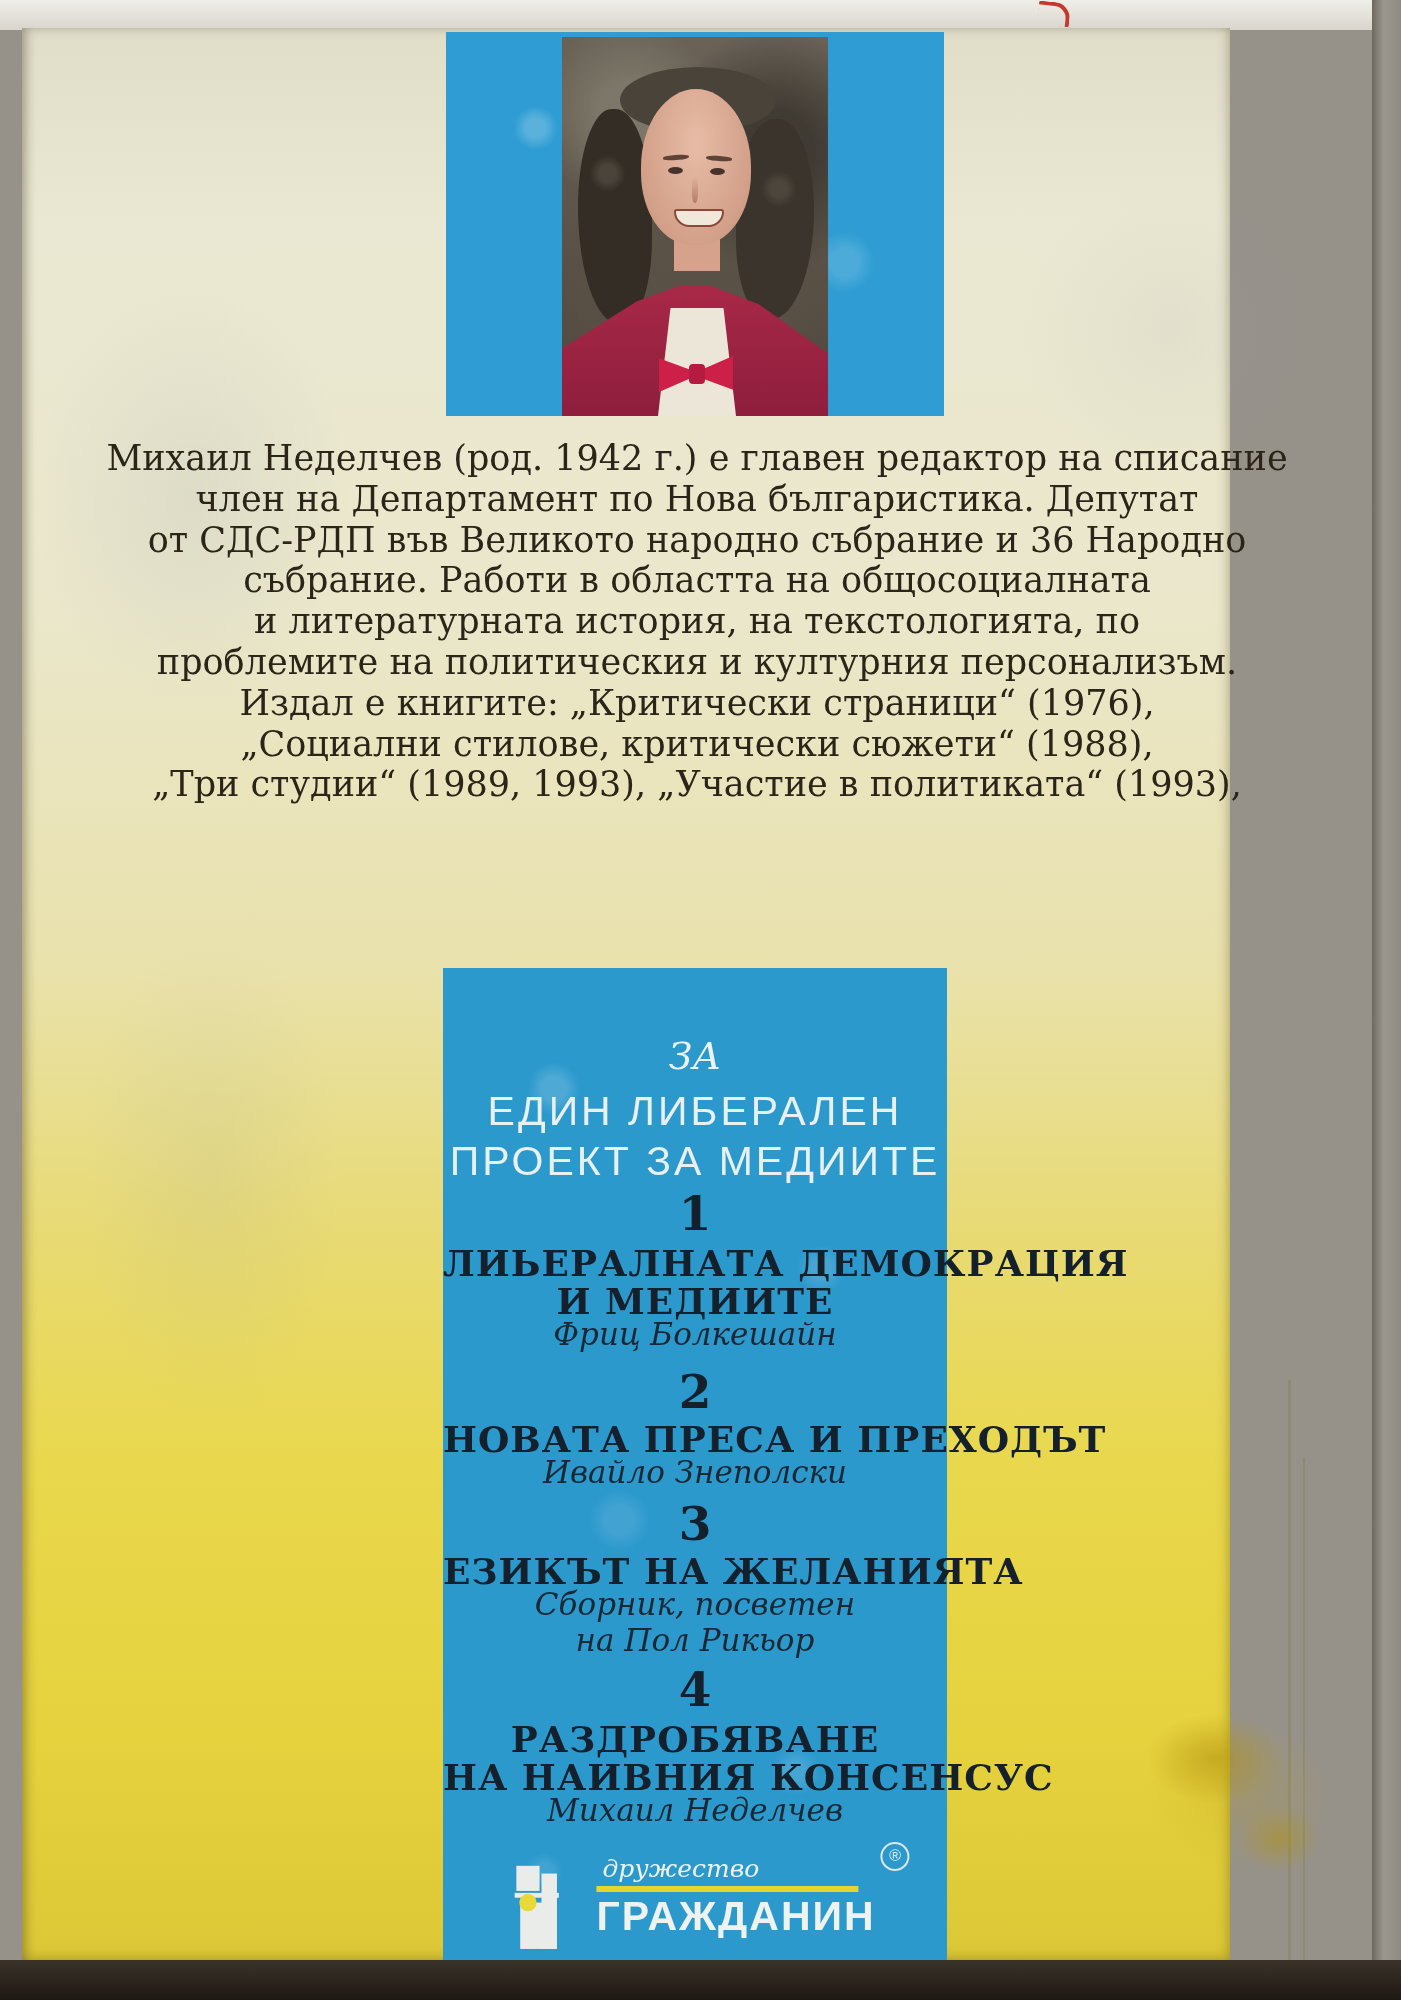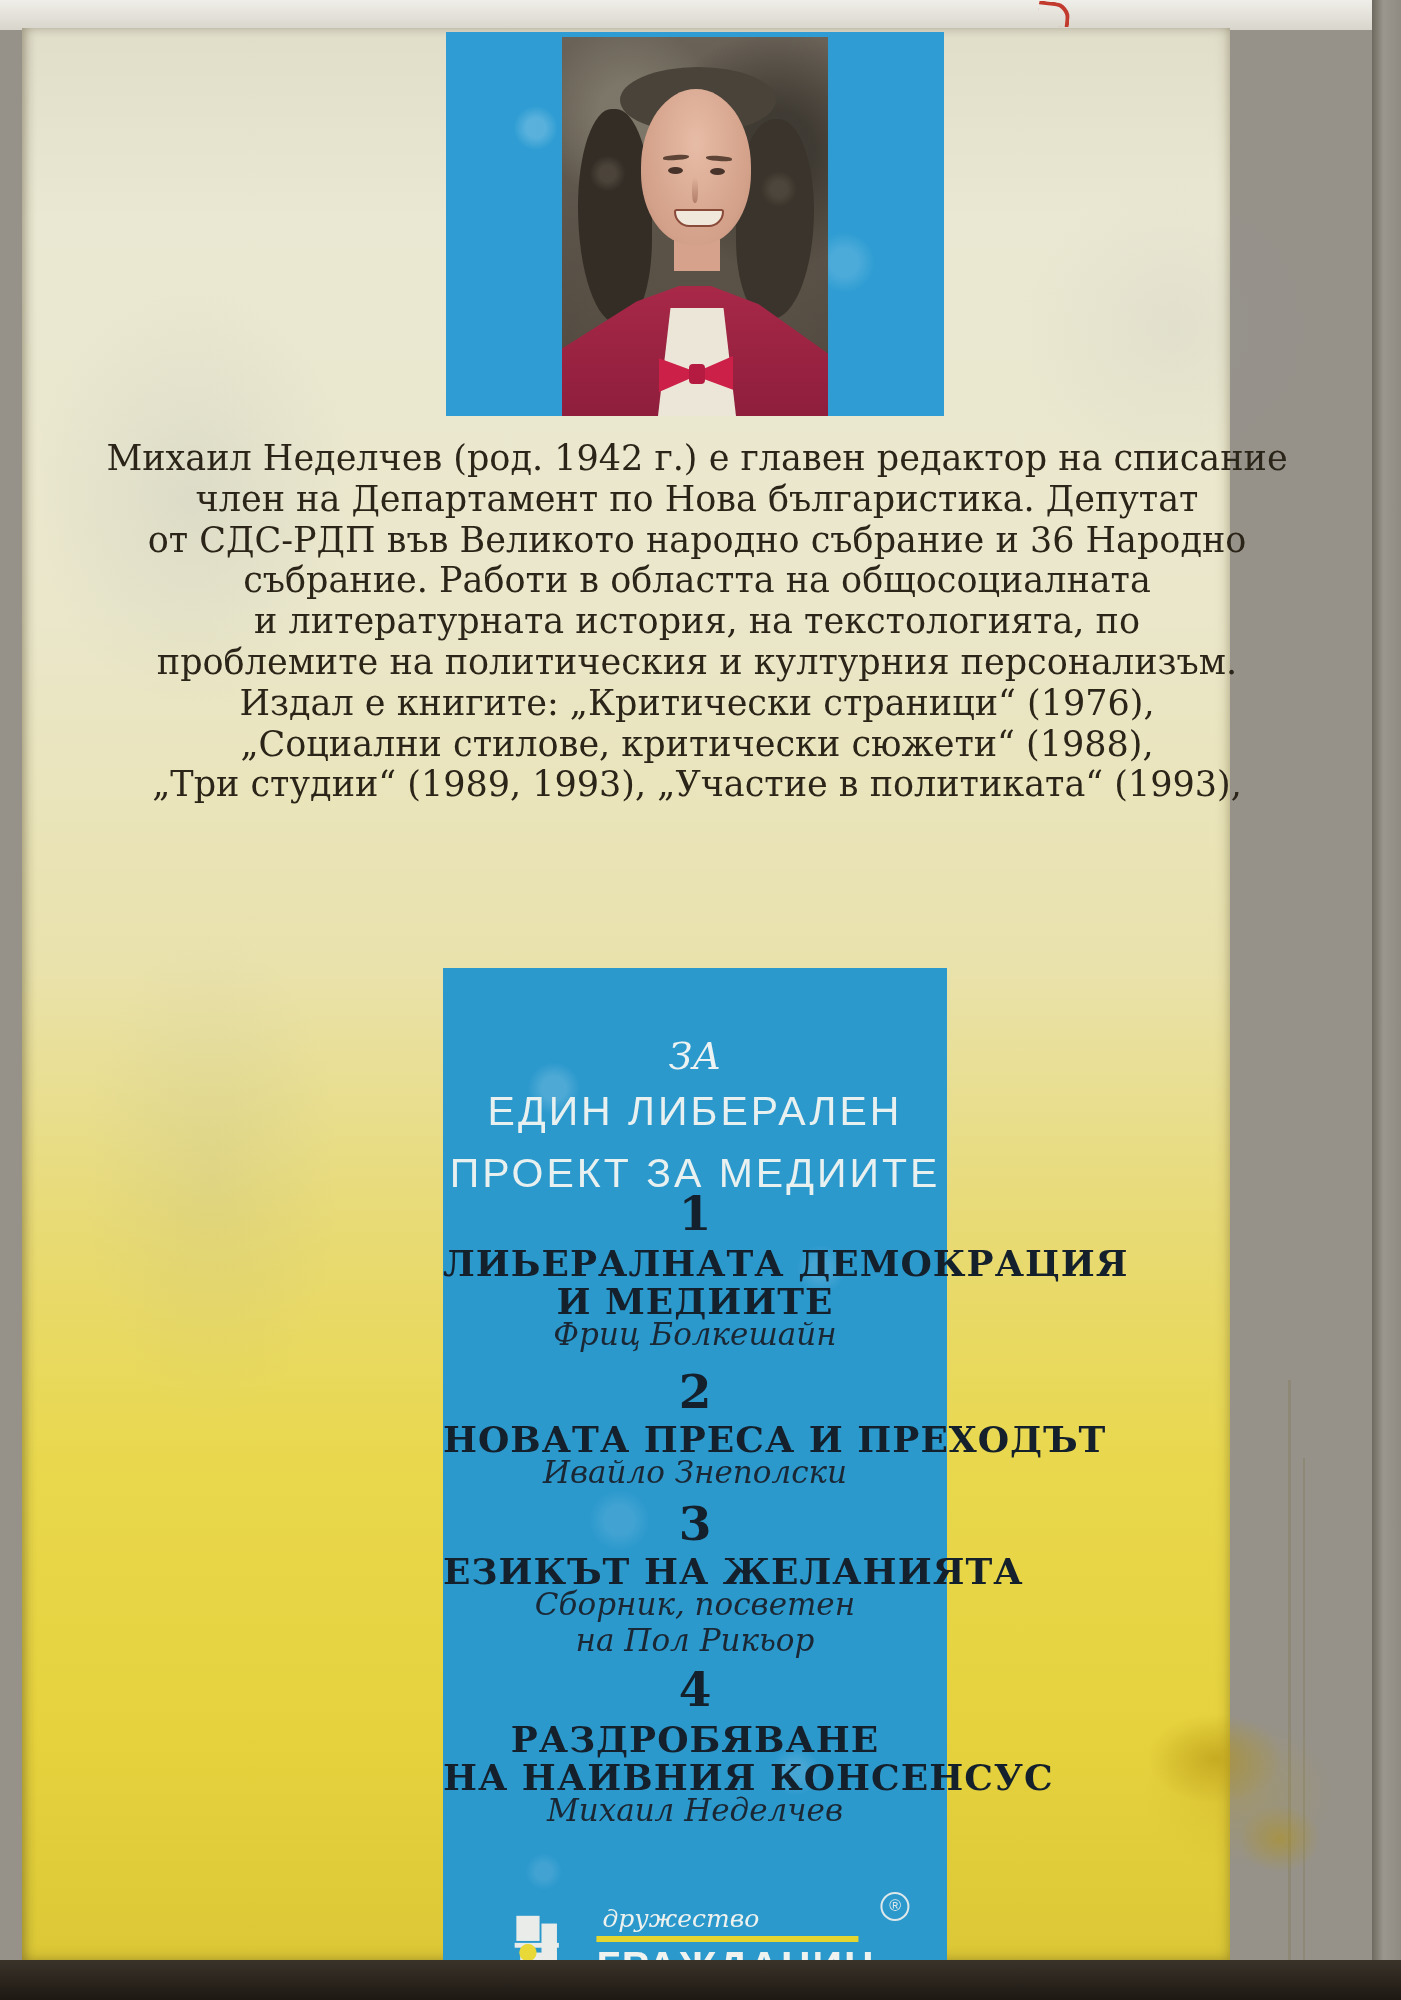--- a/index.html
+++ b/index.html
@@ -94,28 +94,28 @@
       background-image:
         radial-gradient(circle at 22% 12%,rgba(255,255,255,.16) 0 12px,transparent 26px),
         radial-gradient(circle at 75% 30%,rgba(255,255,255,.12) 0 10px,transparent 24px),
         radial-gradient(circle at 35% 55%,rgba(255,255,255,.10) 0 14px,transparent 30px),
         radial-gradient(circle at 70% 80%,rgba(255,255,255,.12) 0 10px,transparent 24px),
         radial-gradient(circle at 20% 90%,rgba(255,255,255,.10) 0 8px,transparent 18px);}
   .t-line{position:absolute;left:0;right:0;text-align:center;white-space:nowrap;margin-top:36px;}
   .t-za{top:30px;font-size:38px;font-style:italic;color:#edf3f2;font-family:"DejaVu Serif",serif;}
   .t-big{font-size:41px;color:#e9f1f0;font-family:"Liberation Sans",sans-serif;
          letter-spacing:3px;font-weight:500;}
-  .t-big.b1{top:84px;} .t-big.b2{top:146px;}
+  .t-big.b1{top:84px;} .t-big.b2{top:134px;}
   .t-num{font-size:47px;font-weight:bold;color:#14212d;font-family:"DejaVu Serif",serif;}
   .t-ttl{font-size:36px;font-weight:bold;color:#14212d;letter-spacing:1px;
          font-family:"DejaVu Serif",serif;}
   .t-auth{font-size:31px;font-style:italic;color:#1a2836;font-family:"DejaVu Serif",serif;}
 
   
-  .publisher{position:absolute;left:50%;top:936px;transform:translateX(-50%);
+  .publisher{position:absolute;left:50%;top:886px;transform:translateX(-50%);
       display:flex;align-items:flex-start;gap:24px;}
   .pub-icon{flex:0 0 auto;margin-top:4px;}
   .pub-text{position:relative;display:flex;flex-direction:column;align-items:flex-start;}
   .pub-small{font-size:25px;font-style:italic;color:#eef2ee;
       font-family:"DejaVu Serif",serif;margin-left:6px;}
   .pub-bar{width:262px;height:6px;background:#e5d52f;margin:3px 0 1px 0;}
   .pub-name{font-size:41px;font-weight:bold;letter-spacing:2px;color:#eef3f0;
       font-family:"Liberation Sans",sans-serif;}
   .pub-reg{position:absolute;right:-34px;top:-12px;width:25px;height:25px;
       border:2px solid #dde8ea;border-radius:50%;color:#dde8ea;font-size:16px;

